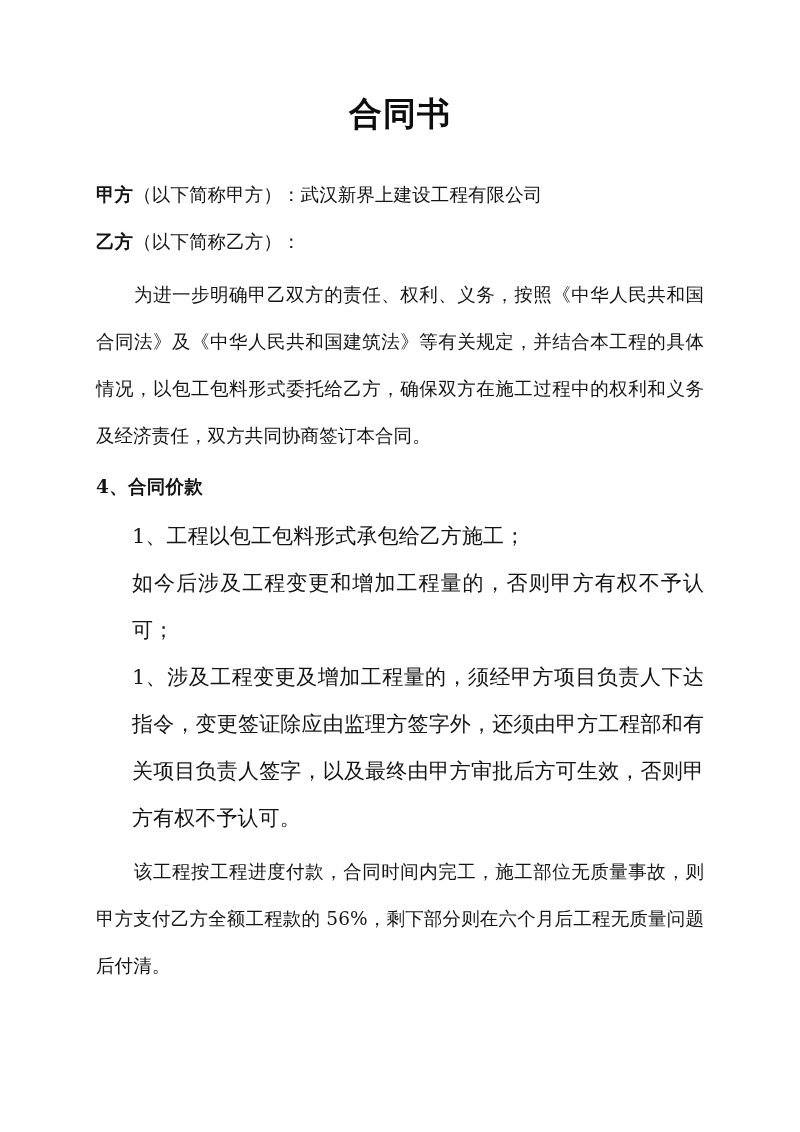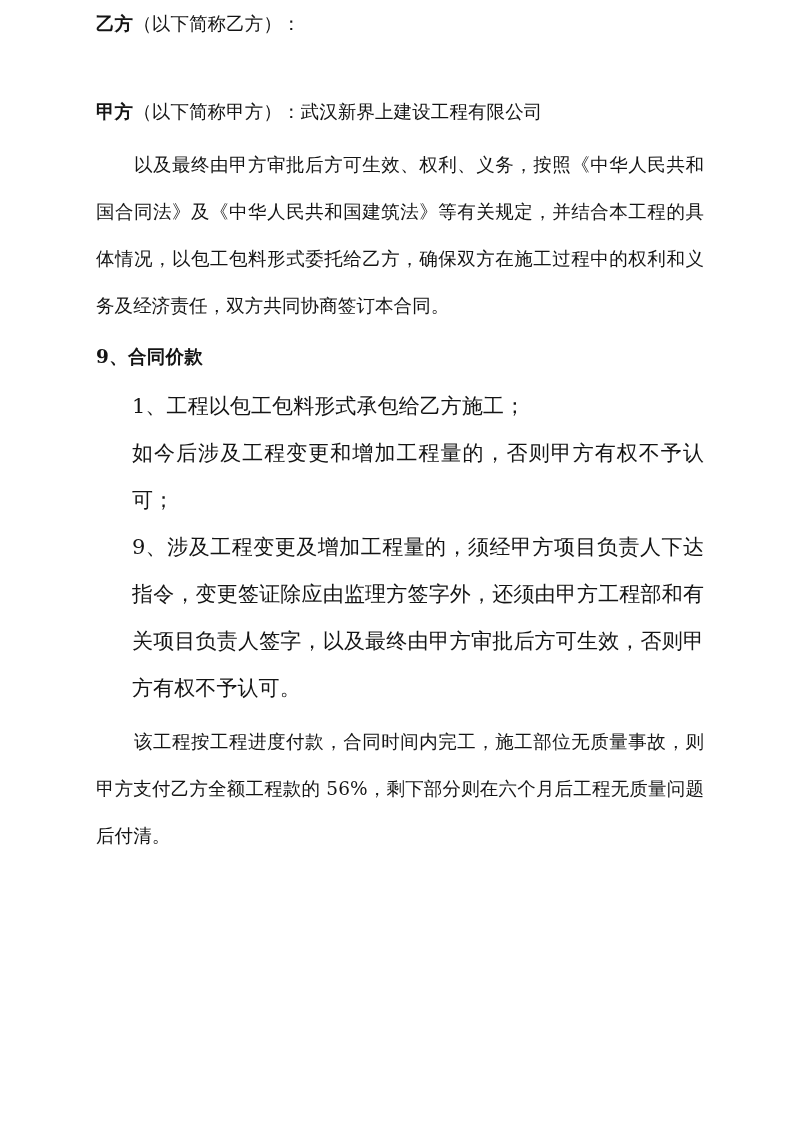--- a/index.html
+++ b/index.html
@@ -86,37 +86,38 @@
     width: 572px;
   }
   #clause-item-1 { padding-top: 3px; }
 </style>
 </head>
 <body>
 
 <div class="page">
   <div class="content">
 
+    <h1 class="doc-title">合同书</h1>
+
+    <p class="para party-line" id="party-a-line">
+      <span class="bold-label">甲方</span><span>（以下简称甲方）：武汉新界上建设工程有限公司</span>
+    </p>
 
     <p class="para party-line" id="party-b-line">
       <span class="bold-label">乙方</span><span>（以下简称乙方）：</span>
     </p>
 
-    <p class="para party-line" id="party-a-line">
-      <span class="bold-label">甲方</span><span>（以下简称甲方）：武汉新界上建设工程有限公司</span>
-    </p>
+    <p class="para body-para">为进一步明确甲乙双方的责任、权利、义务，按照《中华人民共和国合同法》及《中华人民共和国建筑法》等有关规定，并结合本工程的具体情况，以包工包料形式委托给乙方，确保双方在施工过程中的权利和义务及经济责任，双方共同协商签订本合同。</p>
 
-    <p class="para body-para">以及最终由甲方审批后方可生效、权利、义务，按照《中华人民共和国合同法》及《中华人民共和国建筑法》等有关规定，并结合本工程的具体情况，以包工包料形式委托给乙方，确保双方在施工过程中的权利和义务及经济责任，双方共同协商签订本合同。</p>
-
-    <p class="section-heading" id="clause-1-heading">9、合同价款</p>
+    <p class="section-heading" id="clause-1-heading">4、合同价款</p>
 
     <p class="clause-item" id="clause-item-1">1、工程以包工包料形式承包给乙方施工；</p>
 
 
     <p class="clause-item">如今后涉及工程变更和增加工程量的，否则甲方有权不予认可；</p>
 
-    <p class="clause-item">9、涉及工程变更及增加工程量的，须经甲方项目负责人下达指令，变更签证除应由监理方签字外，还须由甲方工程部和有关项目负责人签字，以及最终由甲方审批后方可生效，否则甲方有权不予认可。</p>
+    <p class="clause-item">1、涉及工程变更及增加工程量的，须经甲方项目负责人下达指令，变更签证除应由监理方签字外，还须由甲方工程部和有关项目负责人签字，以及最终由甲方审批后方可生效，否则甲方有权不予认可。</p>
 
 
     <p class="para body-para">该工程按工程进度付款，合同时间内完工，施工部位无质量事故，则甲方支付乙方全额工程款的 56%，剩下部分则在六个月后工程无质量问题后付清。</p>
 
   </div>
 </div>
 
 </body></html>

